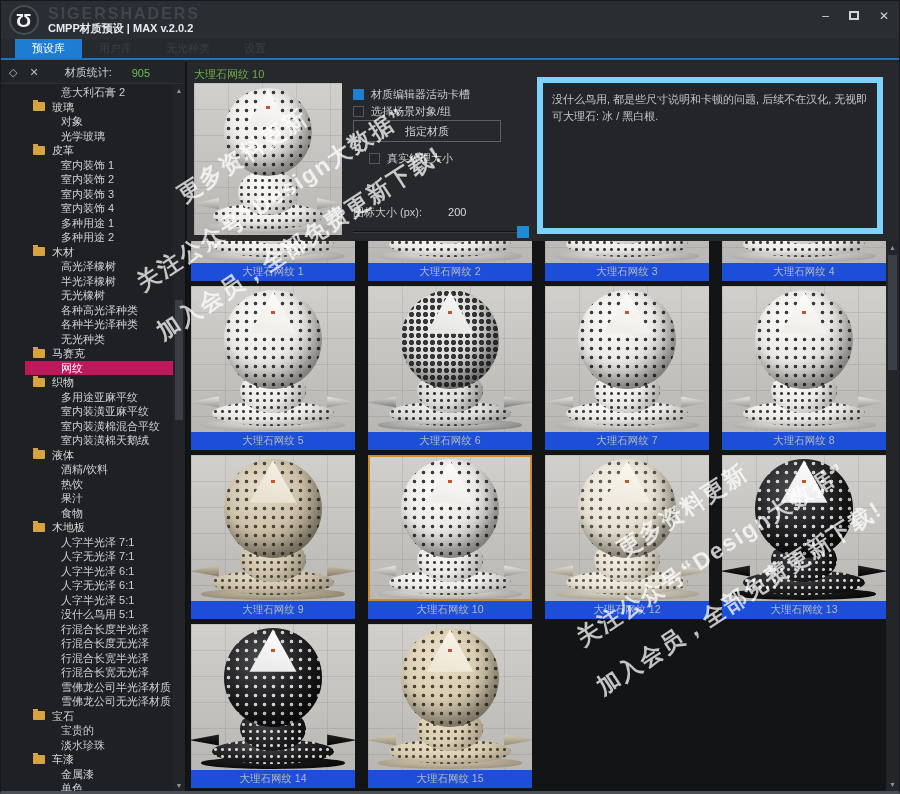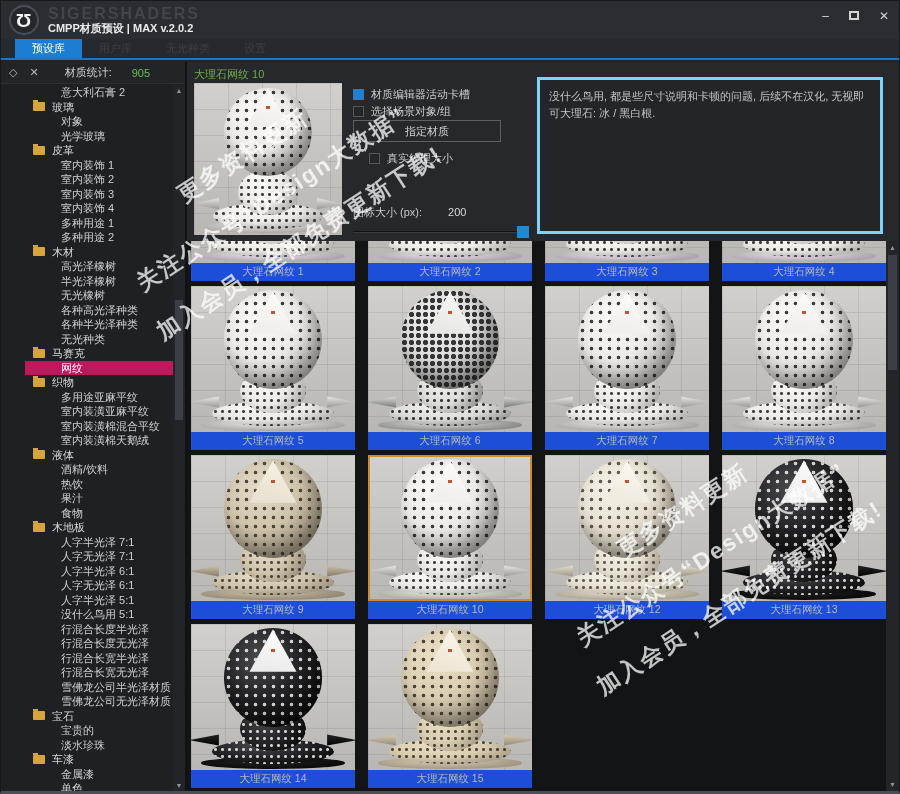--- a/index.html
+++ b/index.html
@@ -61,21 +61,21 @@
   .cb1 { left:0; top:25px; } .cb2 { left:0; top:42px; } .cb3 { left:16px; top:89px;text-align:right; }
   .assign-btn { position:absolute; left:0; top:58px; width:148px; height:22px; border:1px solid #5c6065;
                 background:transparent; color:#d2d5d8; font-size:11px; display:flex; align-items:center; justify-content:center; }
   .size-row { position:absolute; left:0; top:143px; font-size:11px; color:#c9ccce; }
   .size-row .val { color:#d8dbde; margin-left:26px; }
   .slider { position:absolute; left:0; top:163px; width:176px; height:14px; }
   .slider .track { position:absolute; left:0; right:0; top:6px; height:2px; background:#101113; border-bottom:1px solid #3a3d41; }
   .slider .handle { position:absolute; right:0; top:1px; width:12px; height:12px; background:#1f8ad2; }
 
   .notes { position:absolute; left:350px; top:15px; width:346px; height:157px; background:#232529;
-           border:3px solid #7dd3fc; color:#c3c6c9; font-size:11px; line-height:1.55; padding:8px 9px; }
+           border:6px solid #7dd3fc; color:#c3c6c9; font-size:11px; line-height:1.55; padding:8px 9px; }
 
   
   .gridwrap { position:absolute; top:179px; left:0; right:0; bottom:0; background:#131416; }
   .grid { position:absolute; left:4px; top:0; display:grid; grid-template-columns:repeat(4,164px); gap:5px 13px; }
   .cell { width:164px; }
   .shot { position:relative; height:146px; overflow:hidden; background:#c8c7c4; }
   .cell.cut .shot { height:22px; }
   .cap { height:18px; background:#1d4ed8; color:#b6b9bc; font-size:10.5px; display:flex;
          align-items:center; justify-content:center; white-space:nowrap; }
   .cell.selected .shot::after { content:""; position:absolute; inset:0; box-shadow:inset 0 0 0 2px #cd8d2f; z-index:9; }

